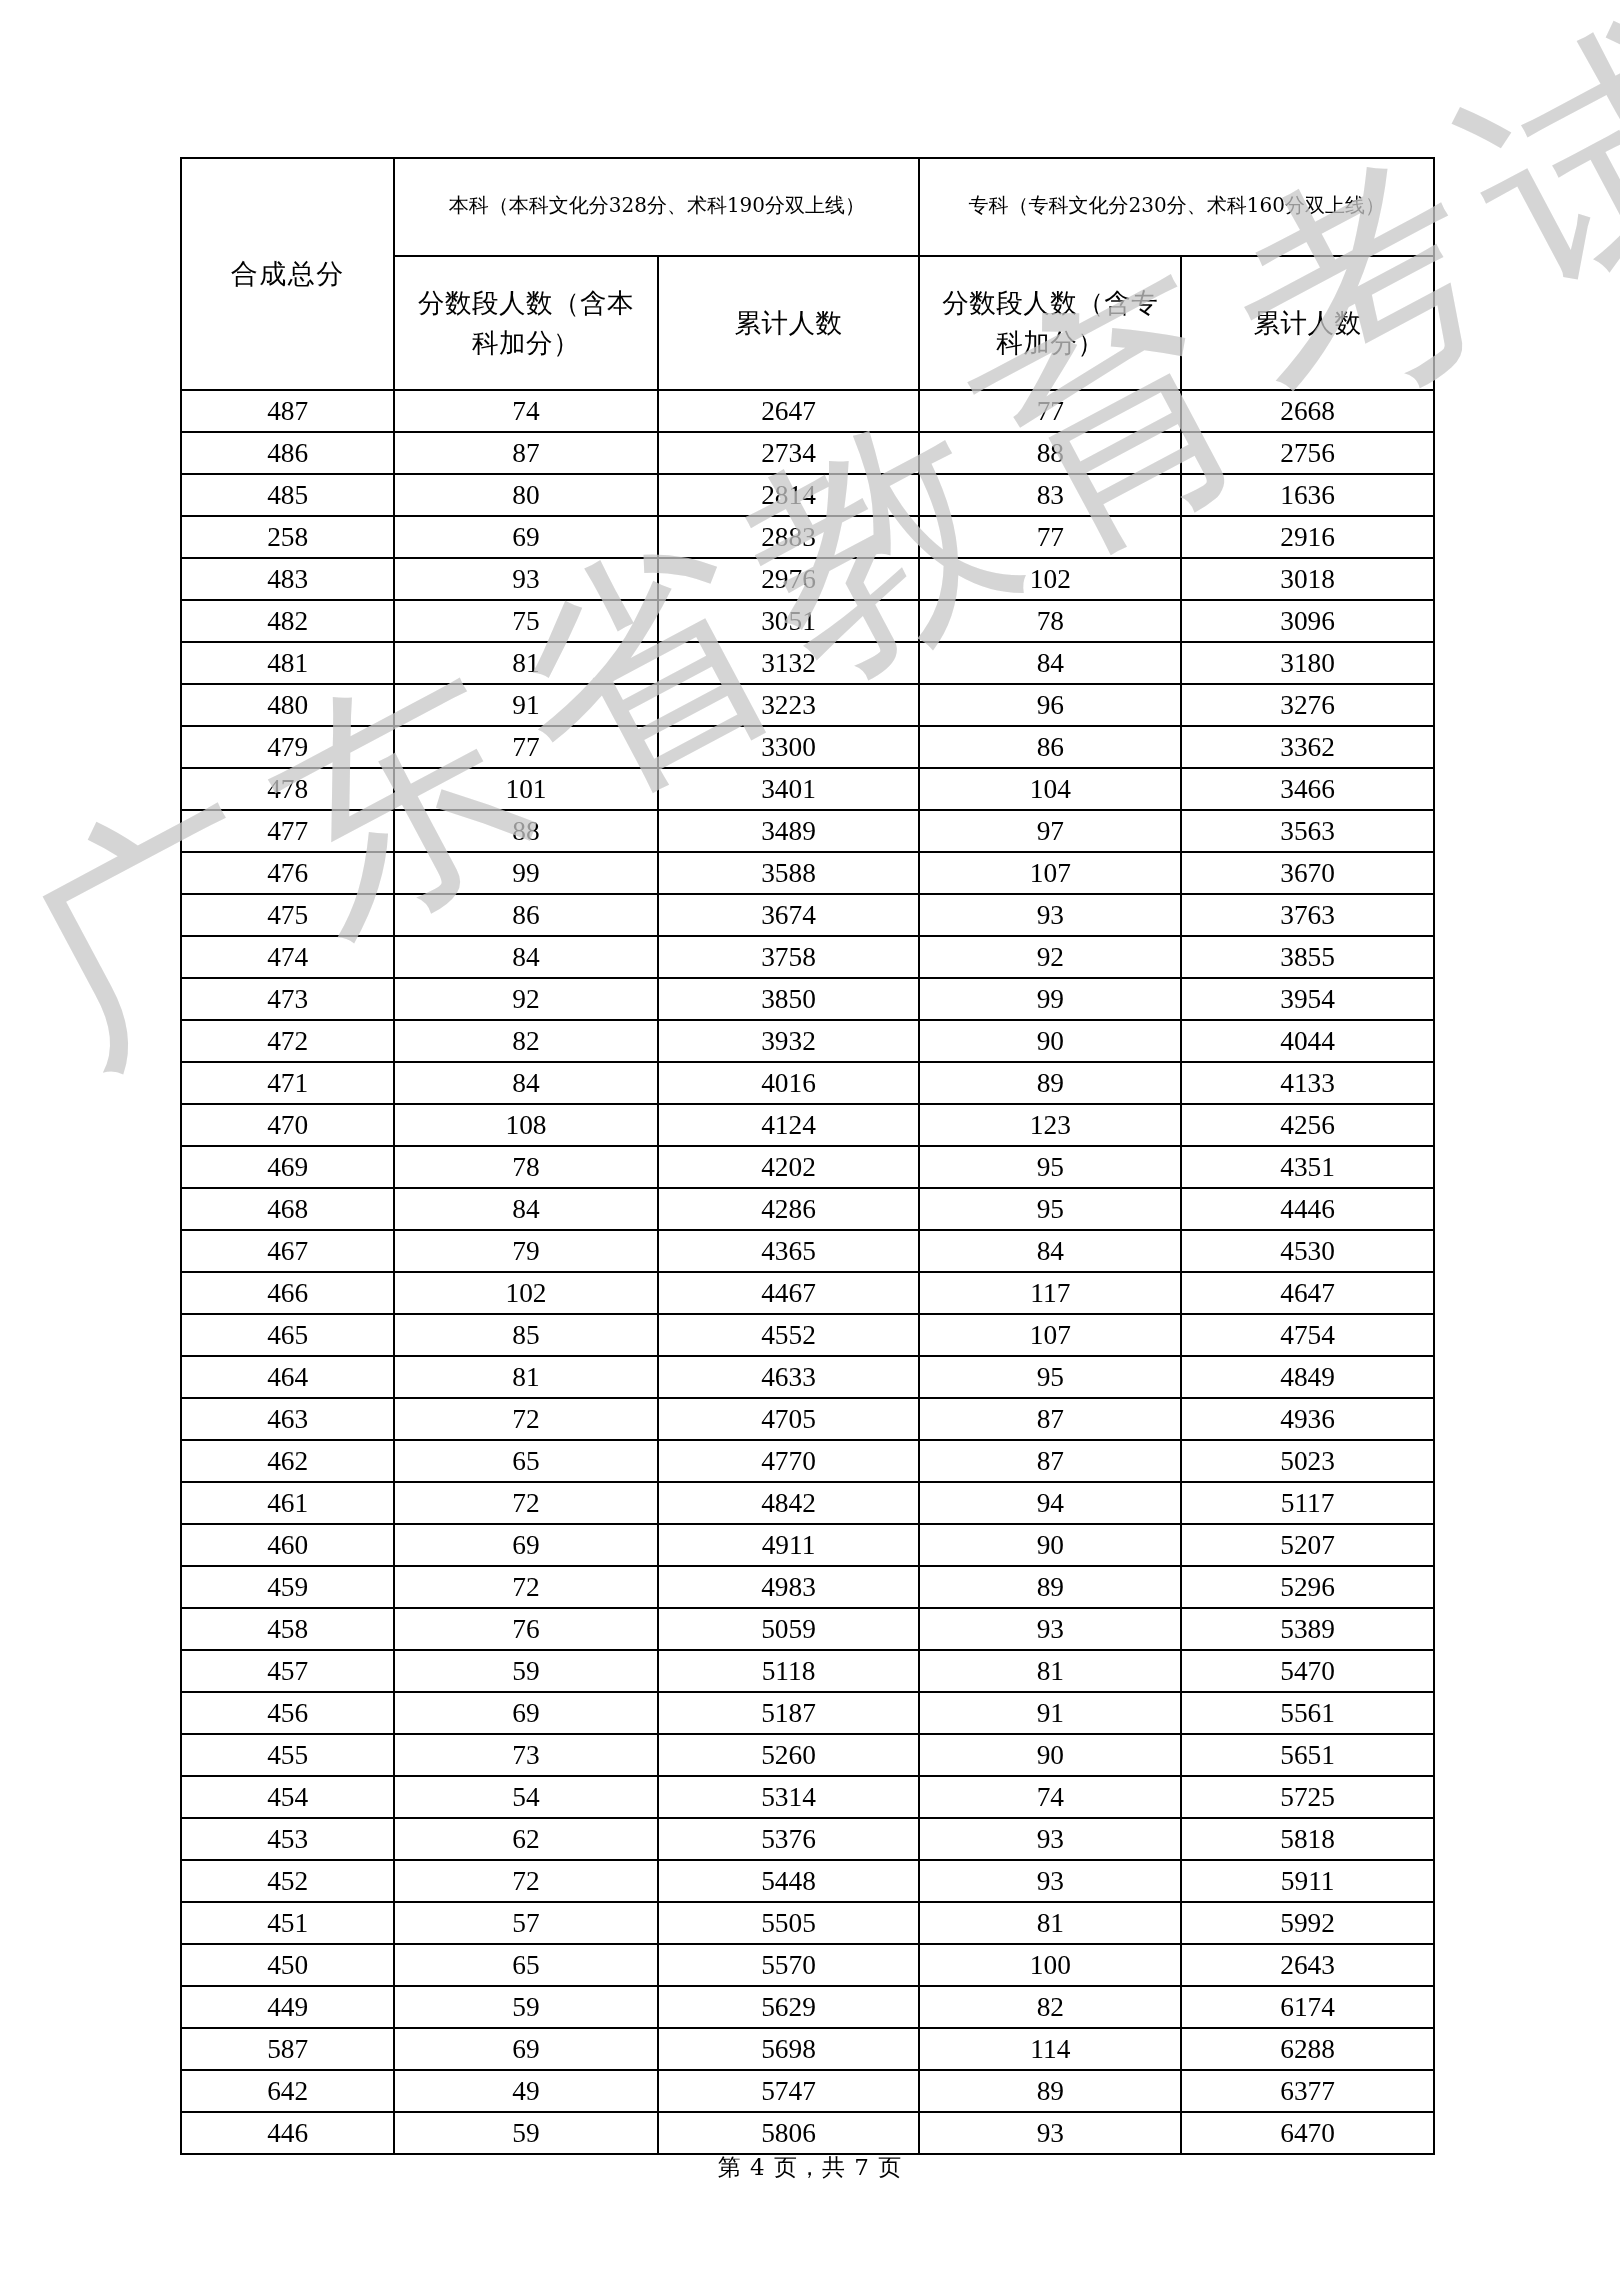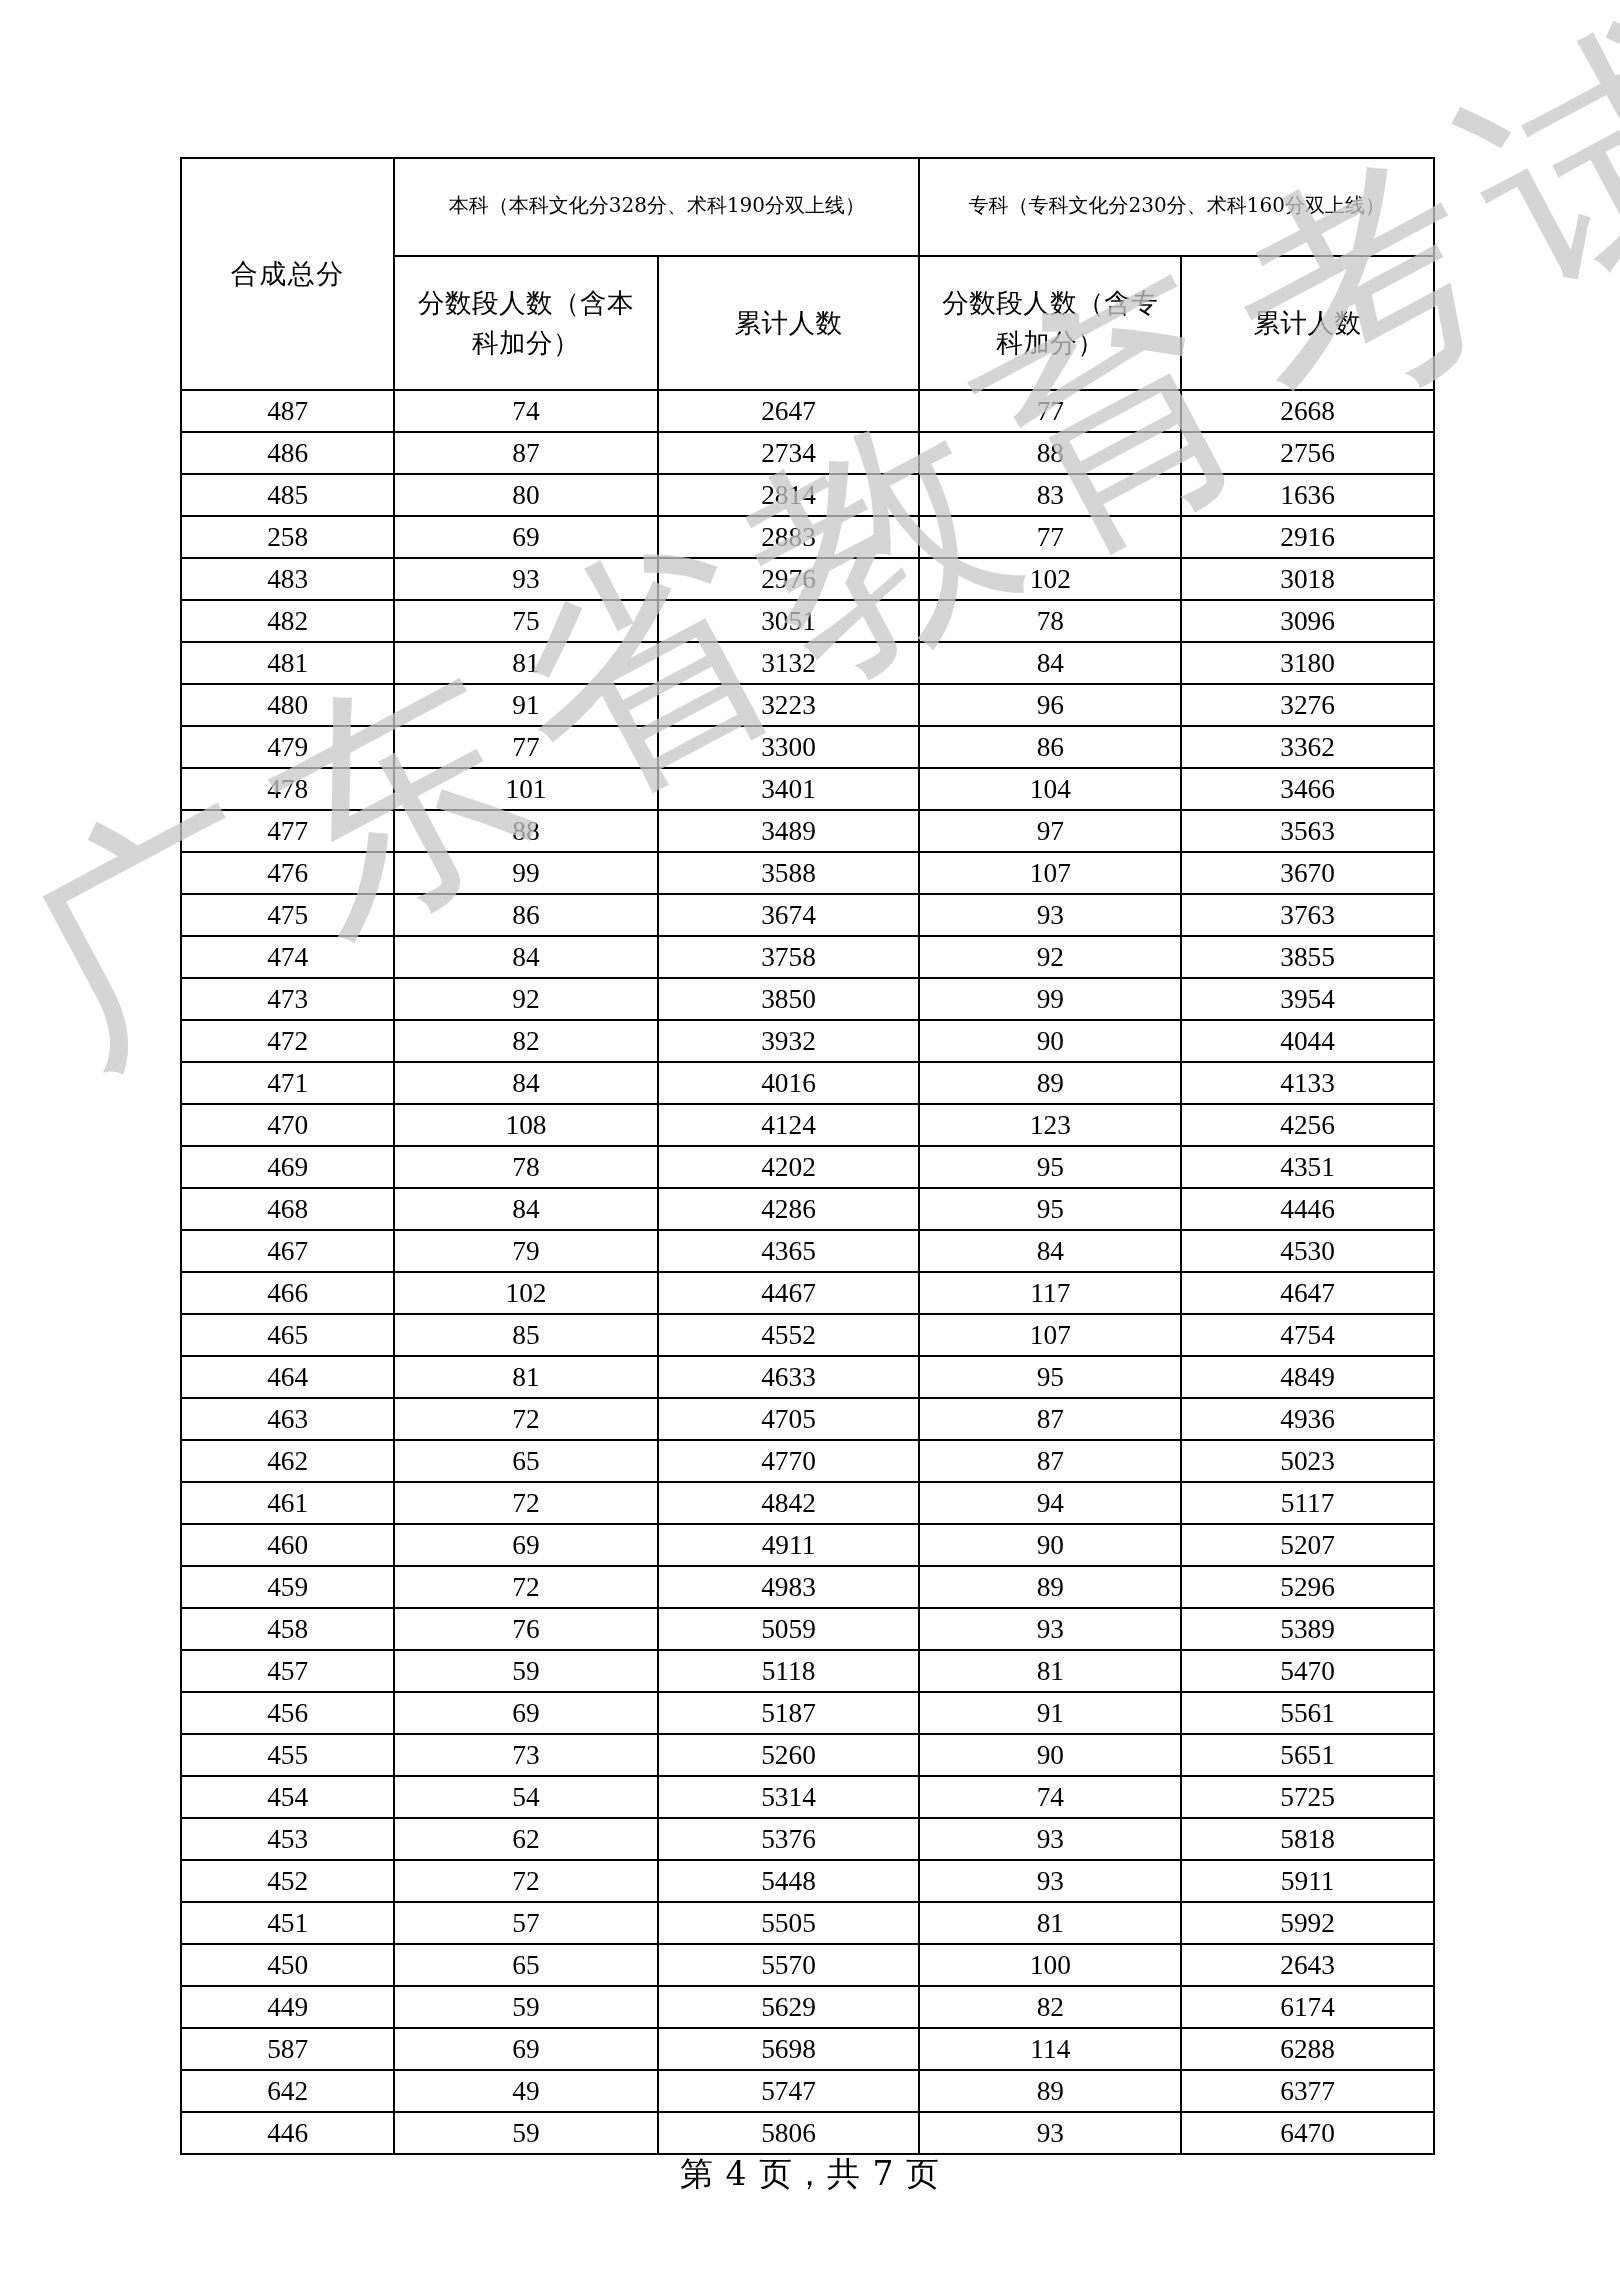--- a/index.html
+++ b/index.html
@@ -112,21 +112,21 @@
     line-height: 40px;
     font-family: "Liberation Serif", "DejaVu Serif", serif;
   }
 
   #footer {
     position: absolute;
     left: 0;
     top: 2152px;
     width: 1620px;
     text-align: center;
-    font-size: 33px;
+    font-size: 23px;
     font-family: "DejaVu Serif", "Liberation Serif", serif;
     letter-spacing: 1px;
     z-index: 2;
   }
 </style>
 </head>
 <body>
 
 <div id="watermark">
   <div class="wm-text">广东省教育考试院</div>

